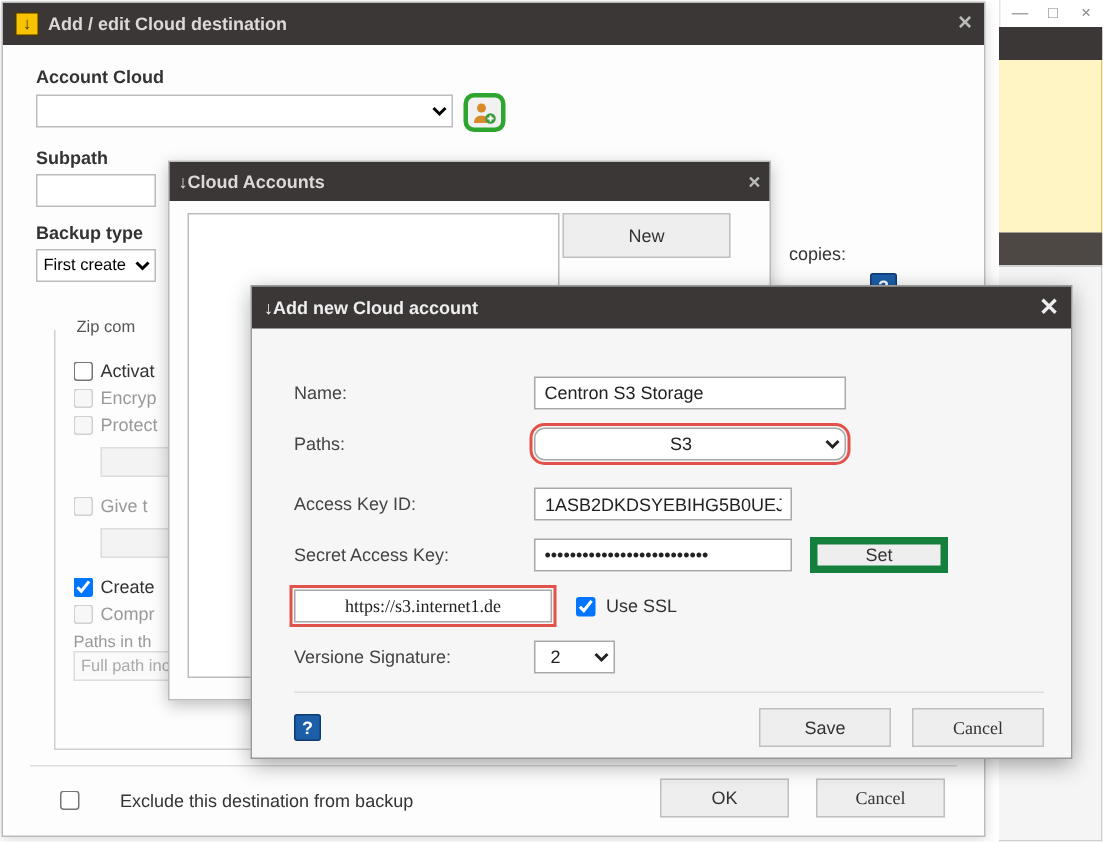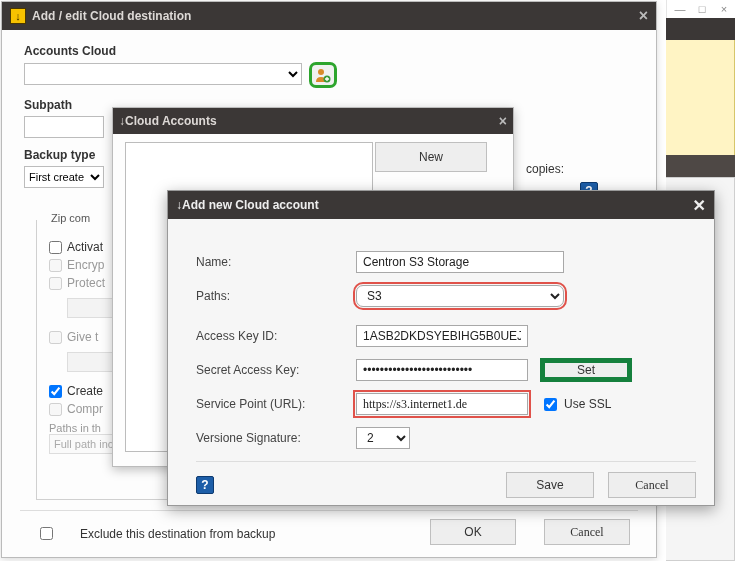--- a/index.html
+++ b/index.html
@@ -141,21 +141,21 @@
     width: 240px; height:20px; border:1px solid #ddd; background:#fafafa;
     color:#aaa; font-size:11px; padding:0 4px;
   }
 
   .exclude-row {
     position:absolute; left:34px; bottom:14px;
     display:flex; align-items:center; gap:24px;
   }
   .hr { position:absolute; left:18px; right:18px; bottom:46px; border-top:1px solid #ddd;}
   .bottom-btns {
-    position:absolute; right:26px; bottom:12px; display:flex; gap:14px;padding-left:29px;
+    position:absolute; right:26px; bottom:12px; display:flex; gap:4px;padding-left:29px;
   }
   .btn {
     width: 86px; height: 26px;
     background: #eee; border:1px solid #bfbfbf;
     display:inline-flex; align-items:center; justify-content:center;
     cursor:pointer; font-size:12px; color:#333;
   }
 
   
   .modal2 {
@@ -202,21 +202,21 @@
   .m3-body { padding:28px 18px 10px 28px; position:relative; height:calc(100% - 28px);}
   .frow { display:flex; align-items:center; height:30px; margin-bottom:4px;}
   .frow .lab { width: 160px; color:#444; }
   .frow input[type=text], .frow input[type=password], .frow select {
     height:22px; border:1px solid #a8a8a8; background:#fff;
     padding:0 6px; font-size:12px; color:#222;
   }
   .frow .in-w { width: 208px; }
   .frow .in-wb { width: 172px; }
   .frow .sel-sm { width: 54px; }
-  .ring-red { outline:2px solid #e0524a; outline-offset:1px; border-radius:7px; }
+  .ring-red { outline:2px solid #e0524a; outline-offset:1px; border-radius:7px;text-align:center; }
   .set-btn {
     width: 92px; height: 24px; margin-left: 12px;
     background:#eee; border:5px solid #15803d;
     display:inline-flex; align-items:center; justify-content:center; cursor:pointer;
   }
   .ssl { display:flex; align-items:center; gap:4px; margin-left:12px;}
   .m3-sep { border-top:1px solid #ddd; margin-top:8px; }
   .m3-bottom {
     display:flex; align-items:center; padding-top:10px;
   }
@@ -241,21 +241,21 @@
 <div class="outer-side"></div>
 
 <div class="modal1">
   <div class="titlebar">
     <span class="tb-icon">↓</span>
     <span>Add / edit Cloud destination</span>
     <span class="x">×</span>
   </div>
   <div class="body1">
     <div class="row">
-      <span class="flabel">Accounts Cloud</span>
+      <span class="flabel">Account Cloud</span>
       <select class="account"></select>
       <span class="add-acct-btn">
         <svg viewBox="0 0 16 16">
           <circle cx="6" cy="5" r="3" fill="#d88b2a"></circle>
           <path d="M1 15 Q1 10 6 10 Q11 10 11 15 Z" fill="#d88b2a"></path>
           <circle cx="12" cy="12" r="3.5" fill="#3a9a3a"></circle>
           <path d="M12 10 v4 M10 12 h4" stroke="#fff" stroke-width="1.3"></path>
         </svg>
       </span>
     </div>
@@ -360,21 +360,20 @@
       <input type="text" class="in-wb" value="1ASB2DKDSYEBIHG5B0UEJR0" style="">
     </div>
     <div class="frow">
       <span class="lab">Secret Access Key:</span>
       <input type="password" class="in-wb" value="••••••••••••••••••••••••••" style="">
       <div class="set-btn">
           <span>Set</span>
         </div>
     </div>
     <div class="frow">
-      <span class="lab">Service Point (URL):</span>
       <input type="text" class="in-wb ring-red" style="border-radius: 0px; font-family: Liberation Serif, serif;" value="https://s3.internet1.de">
       <label class="ssl">
         <input type="checkbox" checked="" style="">
         <span>Use SSL</span>
       </label>
     </div>
     <div class="frow">
       <span class="lab">Versione Signature:</span>
       <select class="sel-sm">
         <option>2</option>

